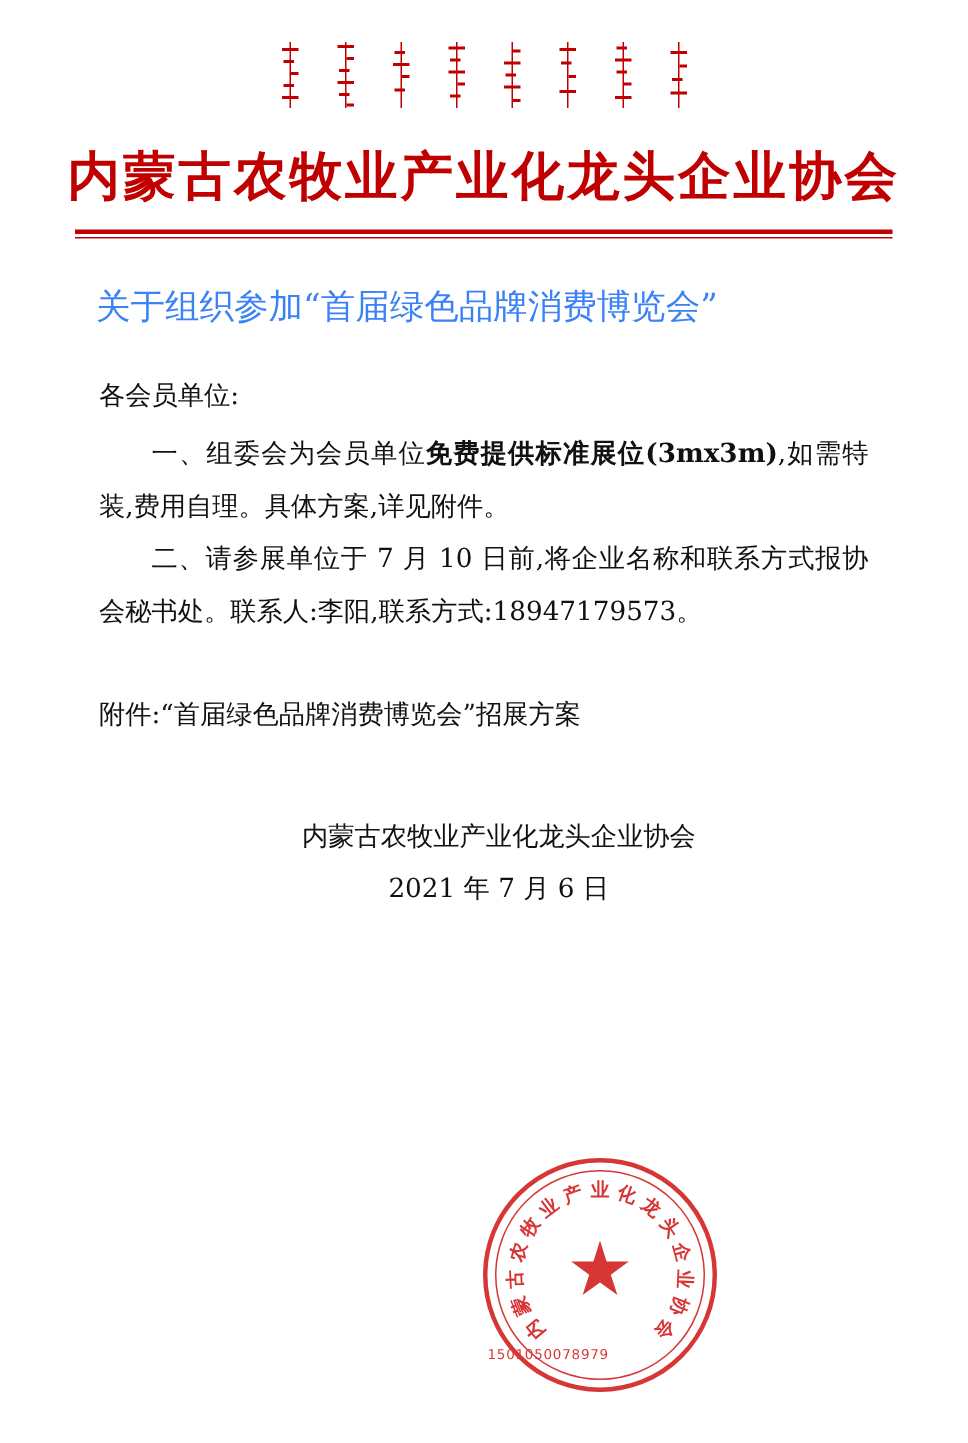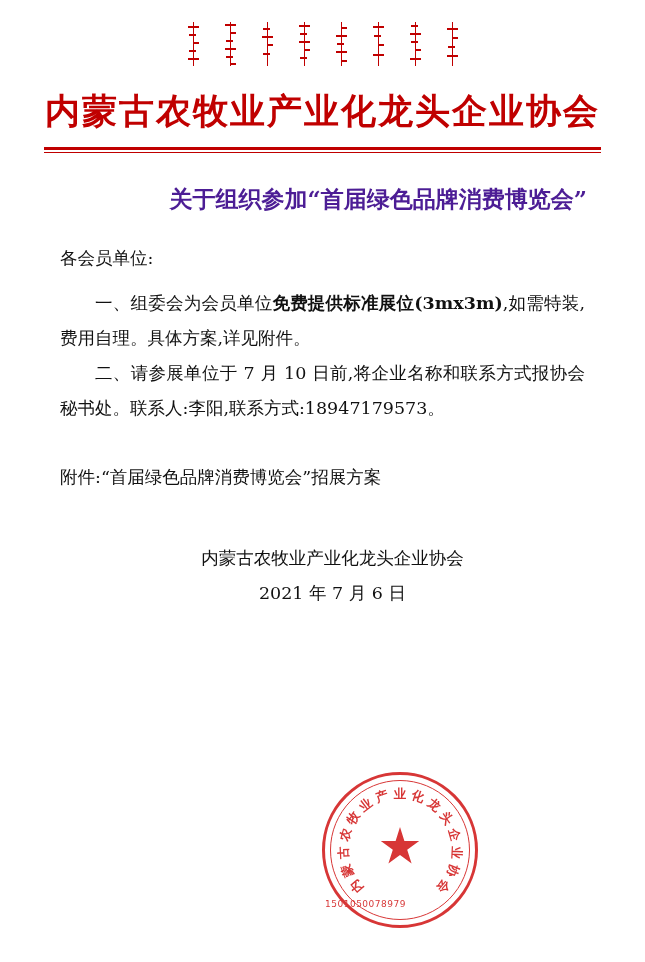--- a/index.html
+++ b/index.html
@@ -13,21 +13,21 @@
     font-family: "DejaVu Serif", "Liberation Serif", serif;
     color: #111111;
     position: relative;
     overflow: hidden;
   }
   .page {
     position: relative;
     width: 645px;
     height: 962px;
     box-sizing: border-box;
-    padding: 2px;
+    padding: 8px;
   }
 
   
   .letterhead {
     padding-top: 18px;
     text-align: center;
   }
   .mongolian-row {
     display: flex;
     justify-content: center;
@@ -83,40 +83,40 @@
     background: #c00000;
   }
   .rule-thin {
     height: 1px;
     background: #c00000;
     margin-top: 2px;
   }
 
   
   .doc-title {
-    color: #4c1d95;
+    color: #3b82f6;
     font-size: 23px;
-    font-weight: bold;
-    text-align: right;
+    font-weight: normal;
+    text-align: left;
     line-height: 1.75;
     margin: 26px 56px 0 56px;
   }
   .doc-title .line2 {
     display: block;
   }
 
   .content {
     margin: 22px 58px 0 58px;
     font-size: 17.5px;
     line-height: 2.0;
     text-align: justify;
     color: #111111;
   }
   .salutation {
-    margin-bottom: 10px;
+    margin-bottom: 4px;
   }
   .para {
     text-indent: 2em;
   }
   .bold-inline {
     font-weight: bold;
   }
   .attachment {
     margin-top: 34px;
   }

